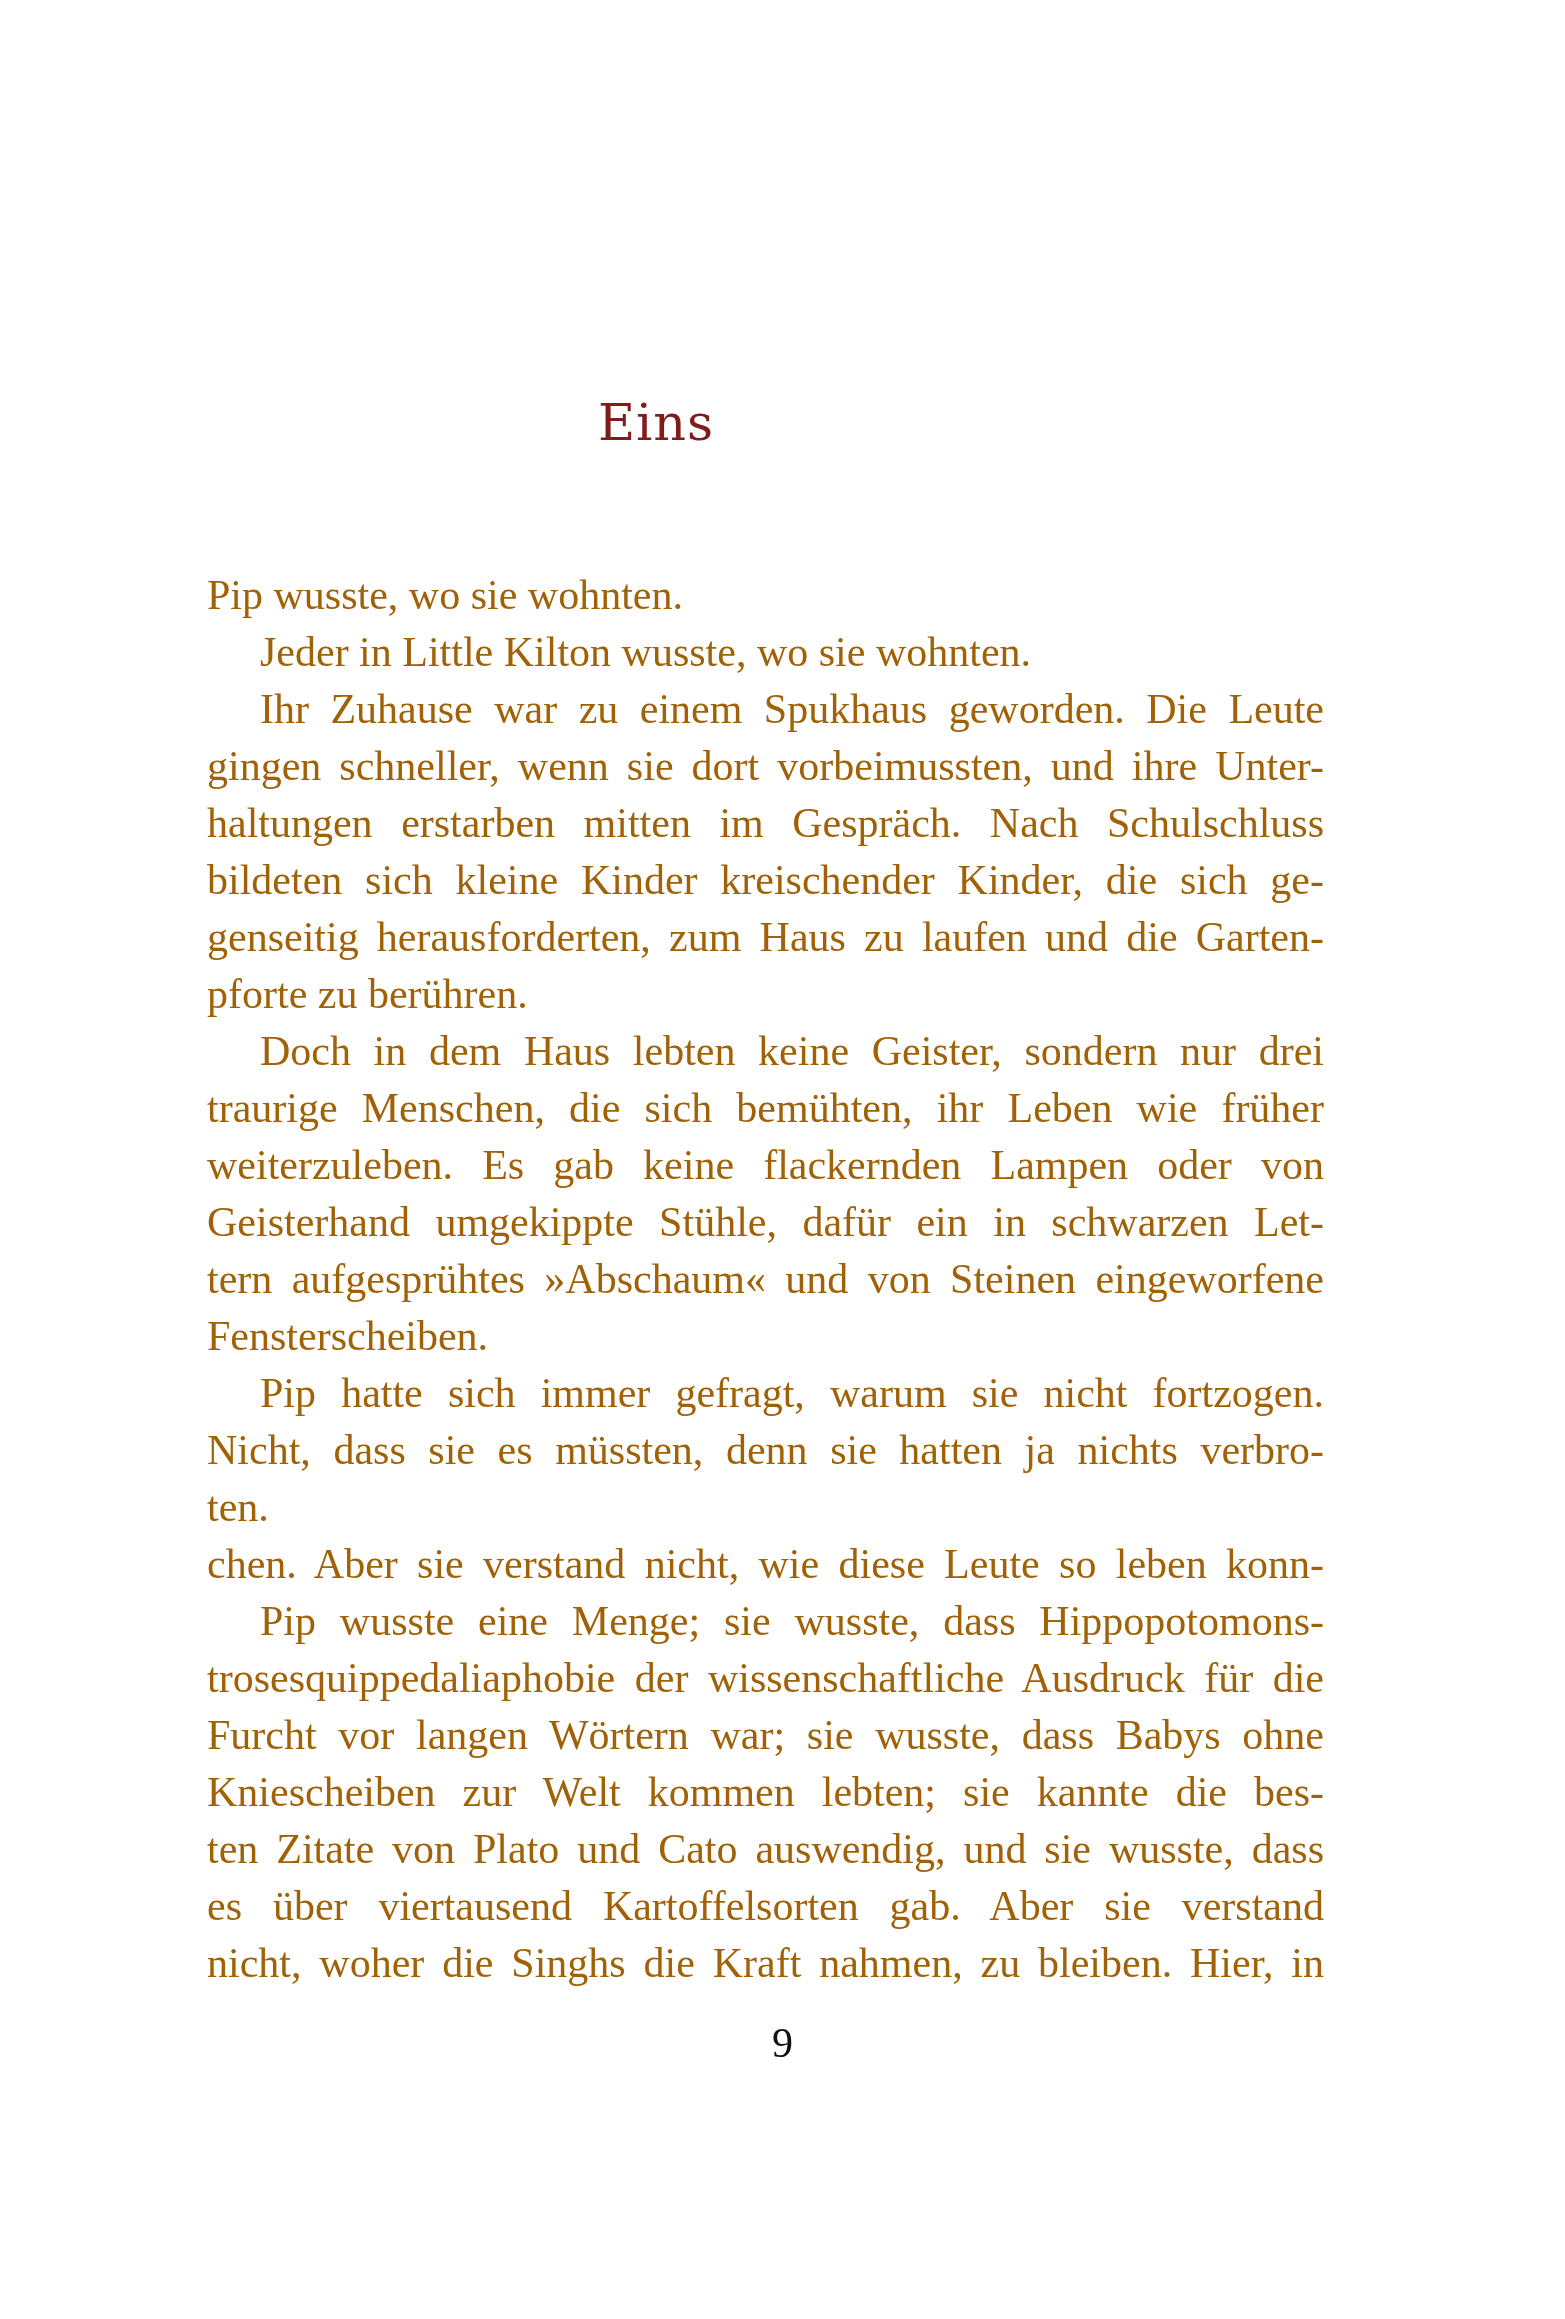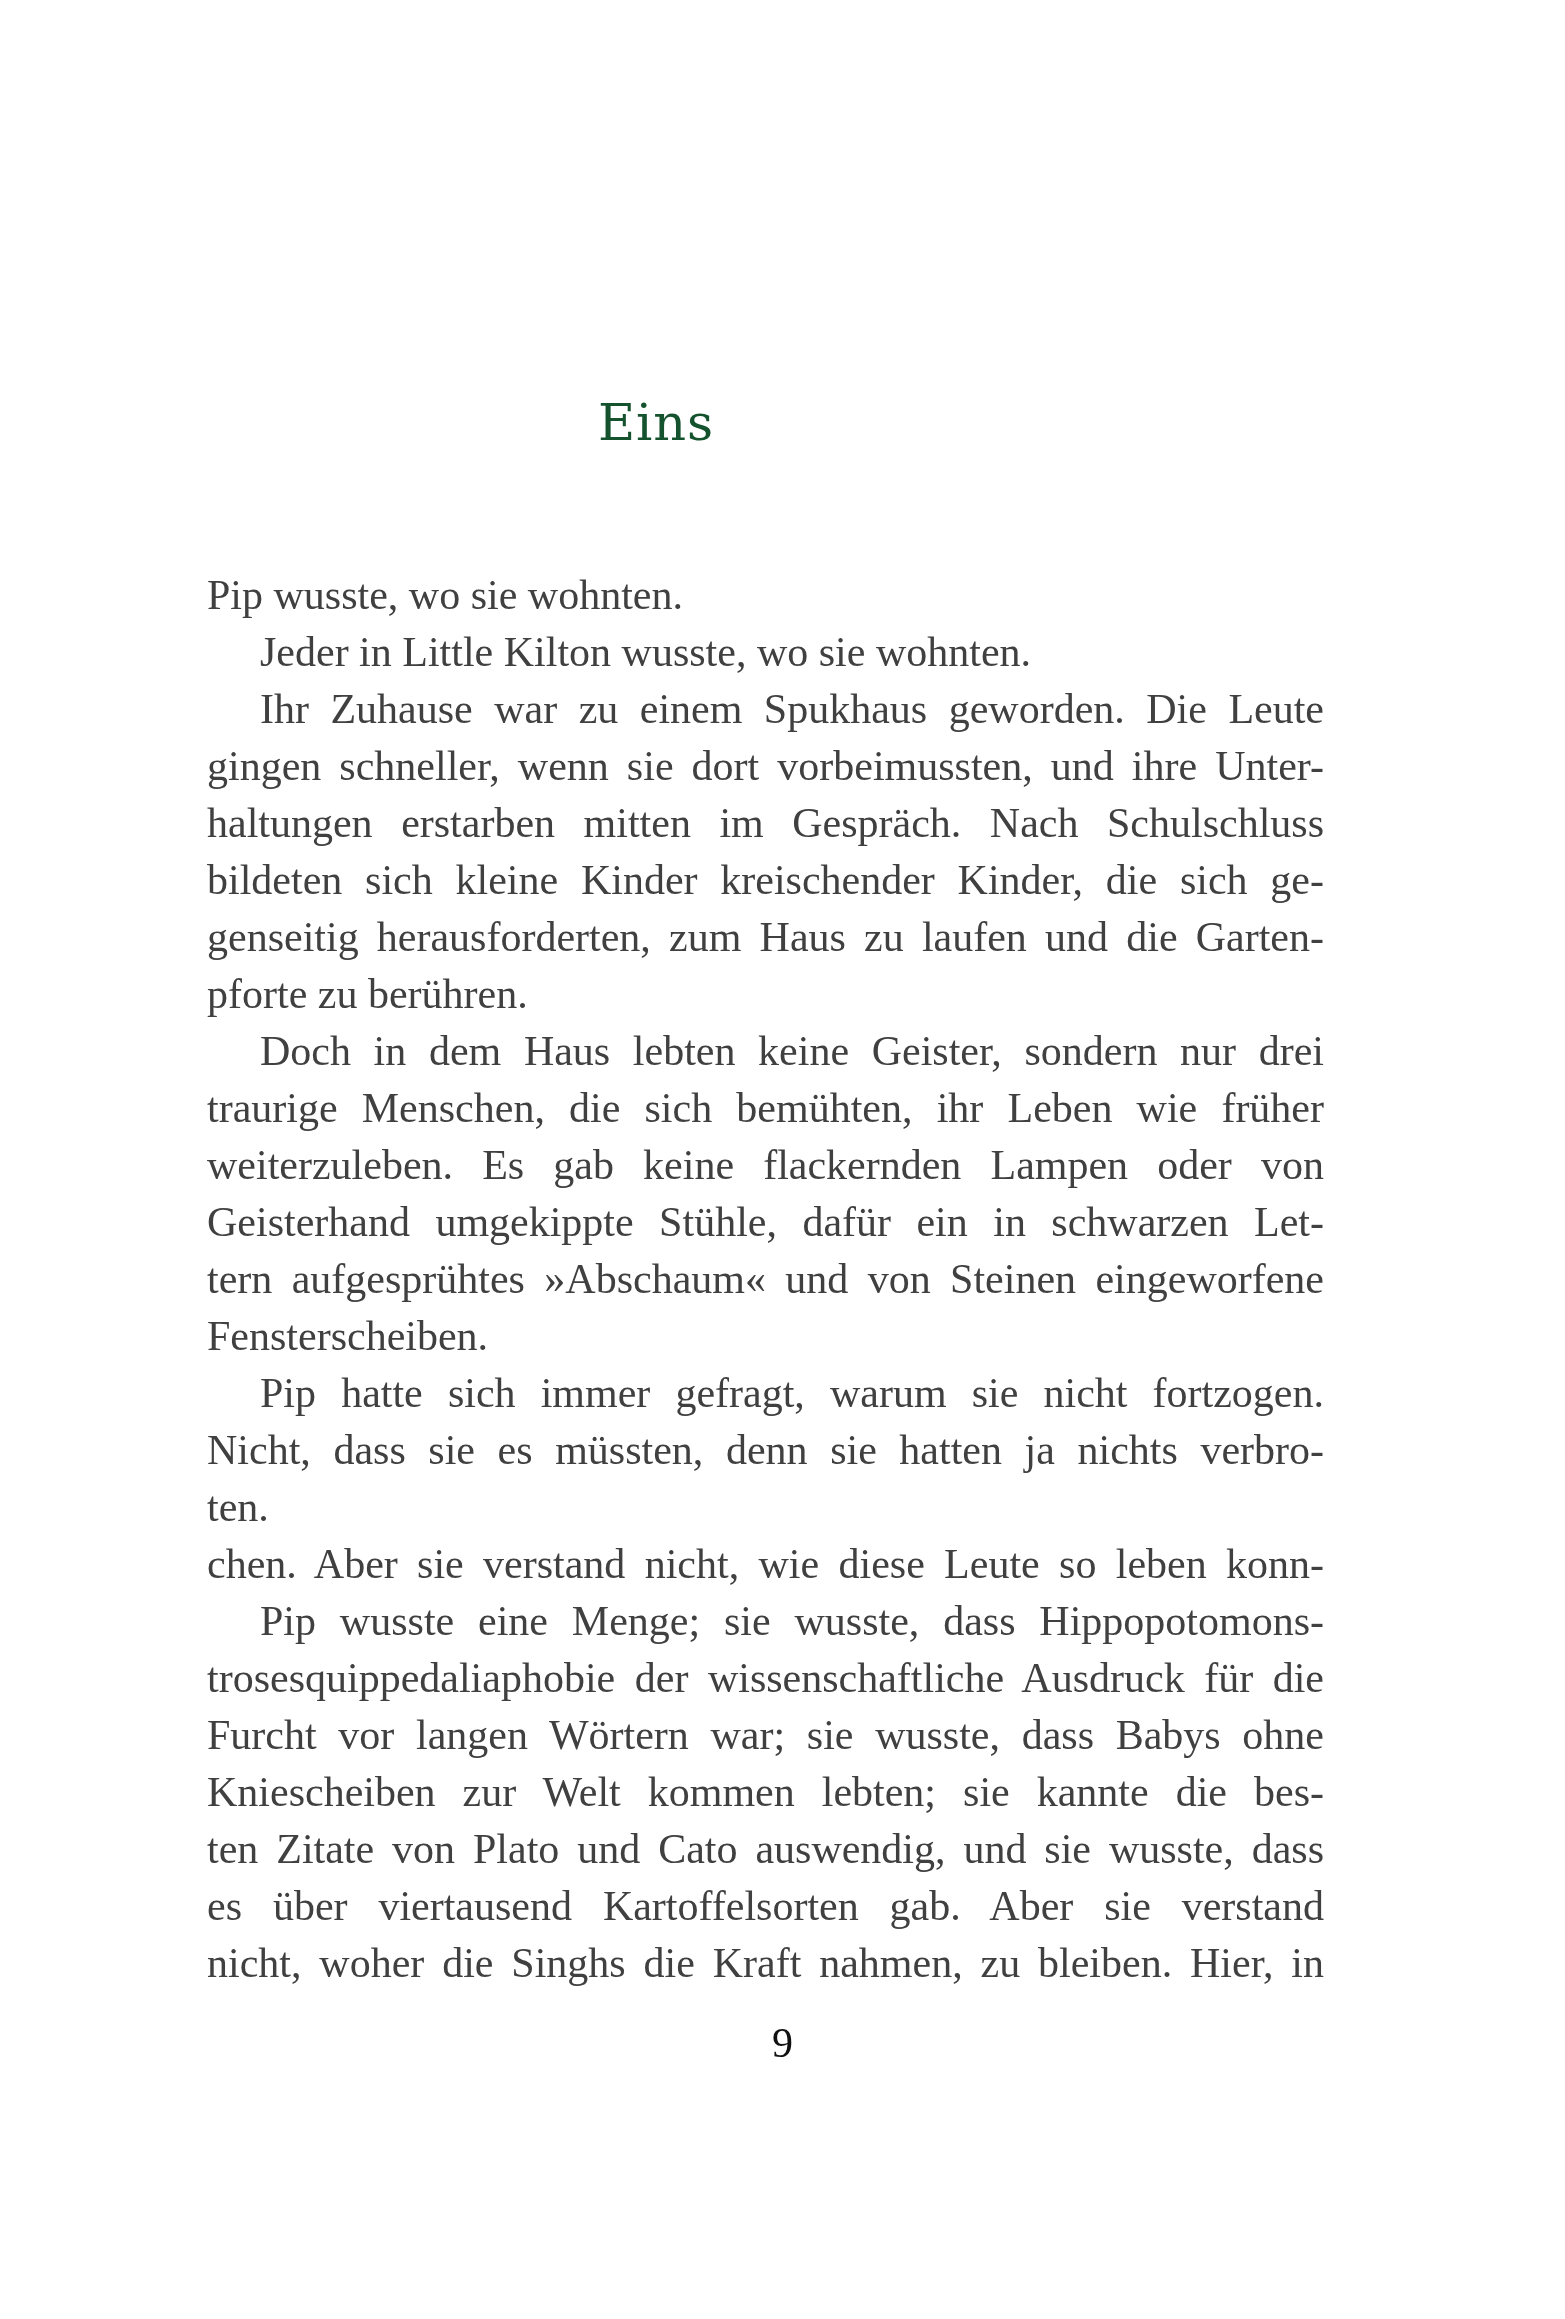--- a/index.html
+++ b/index.html
@@ -17,31 +17,31 @@
     .chapter-title {
       position: absolute;
       left: 0;
       width: 1312px;
       top: 391px;
       text-align: center;
       font-family: "DejaVu Serif", "Liberation Serif", serif;
       font-size: 51px;
       line-height: 64px;
       letter-spacing: 0.9px;
-      color: #14532d;
+      color: #7f1d1d;
     }
     .body-text {
       position: absolute;
       left: 207px;
       top: 567px;
       width: 1117px;
       font-family: "Liberation Serif", serif;
       font-size: 42px;
       line-height: 57px;
-      color: #404040;
+      color: #a16207;
     }
     .line {
       display: block;
       height: 57px;
       white-space: nowrap;
       text-align: justify;
       text-align-last: justify;
       overflow: visible;
     }
     .line.last {

